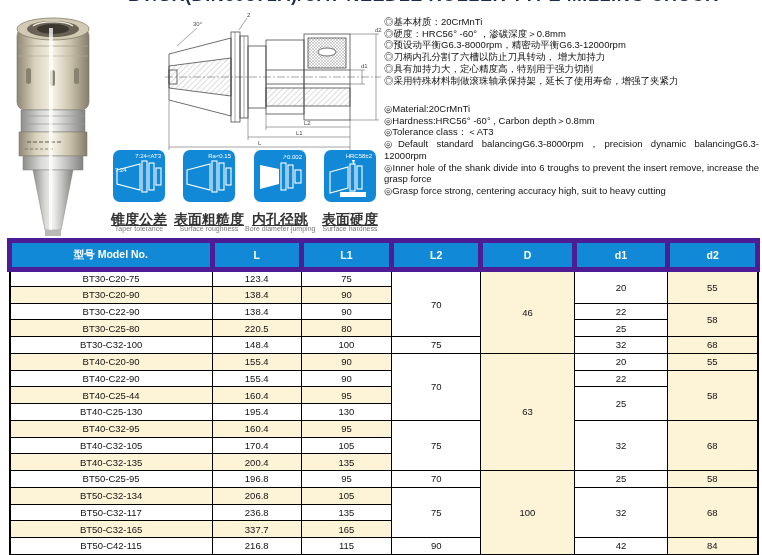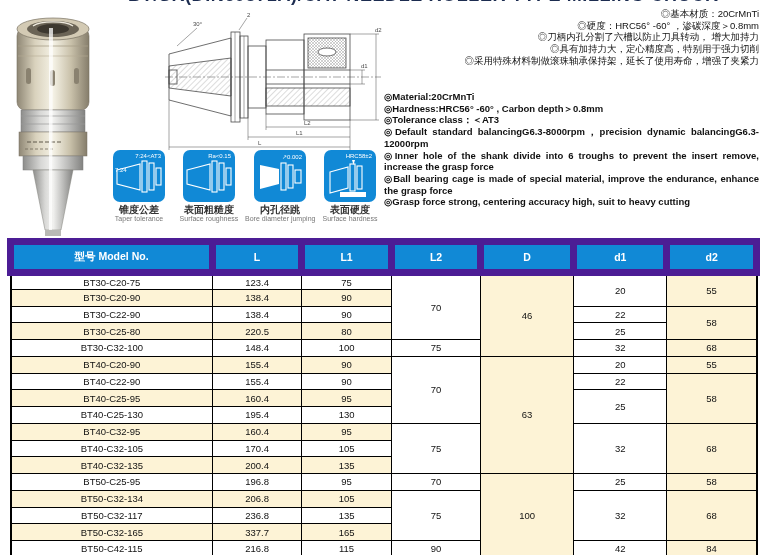--- a/index.html
+++ b/index.html
@@ -13,34 +13,34 @@
   
   .photo{position:absolute;left:3px;top:12px;width:100px;height:224px;}
   .drawing{position:absolute;left:163px;top:10px;width:224px;height:142px;}
 
   
   .badge{position:absolute;top:150px;width:70px;text-align:center;}
   .badge-square{position:relative;margin:0 auto;width:52px;height:52px;background:#1189d6;
                 border-radius:7px;}
   .badge-top-label{position:absolute;top:3px;right:4px;font-size:6px;color:#fff;white-space:nowrap;}
   .badge-left-label{position:absolute;top:17px;left:2px;font-size:6px;color:#fff;}
-  .badge-cn{margin-top:3px;font-size:10px;font-weight:700;color:#333;line-height:9px;}
+  .badge-cn{margin-top:13px;font-size:14px;font-weight:700;color:#333;line-height:9px;text-decoration:underline;}
   .badge-en{font-size:7px;color:#777;line-height:9px;white-space:nowrap;}
 
   
   .features{position:absolute;left:384px;width:375px;margin:0;padding:0;list-style:none;
             font-size:9.5px;line-height:11.7px;color:#111;}
-  .features-cn{top:8px;text-align:right;}
-  .features-en{top:91px;text-align:justify;font-weight:bold;}
+  .features-cn{top:16px;}
+  .features-en{top:103px;text-align:justify;}
 
   
   .spec-table{position:absolute;left:7px;top:238px;width:753px;border-collapse:collapse;
               table-layout:fixed;border:2px solid #000;}
   .spec-table th{background:#1189d6;color:#fff;font-size:10.5px;font-weight:700;
-                 border:7px solid #4c1d95;height:24px;padding:0;}
+                 border:5px solid #4c1d95;height:24px;padding:0;}
   .spec-table td{border:1px solid #000;font-size:9.5px;text-align:center;padding:0;color:#111;
                  overflow:hidden;}
   .spec-table tbody tr{height:16.75px;}
   .cream{background:#fdf3d6;}
   .white{background:#ffffff;}
 
   svg text{font-family:"Liberation Sans",sans-serif;}
 </style>
 </head>
 <body>
@@ -206,31 +206,31 @@
       </svg>
       <span class="badge-top-label">HRC58±2</span>
     </div>
     <div class="badge-cn">表面硬度</div>
     <div class="badge-en">Surface hardness</div>
   </div>
 
   <ul class="features features-cn" id="feat-cn">
       <li>◎基本材质：20CrMnTi</li>
       <li>◎硬度：HRC56° -60° ，渗碳深度＞0.8mm</li>
+      <li>◎预设动平衡G6.3-8000rpm，精密动平衡G6.3-12000rpm</li>
       <li>◎刀柄内孔分割了六槽以防止刀具转动， 增大加持力</li>
       <li>◎具有加持力大，定心精度高，特别用于强力切削</li>
       <li>◎采用特殊材料制做滚珠轴承保持架，延长了使用寿命，增强了夹紧力</li>
     </ul>
   <ul class="features features-en" id="feat-en">
       <li>◎Material:20CrMnTi</li>
       <li>◎Hardness:HRC56° -60° , Carbon depth＞0.8mm</li>
       <li>◎Tolerance class：＜AT3</li>
       <li>◎Default standard balancingG6.3-8000rpm，precision dynamic balancingG6.3-12000rpm</li>
       <li>◎Inner hole of the shank divide into 6 troughs to prevent the insert remove, increase the grasp force</li>
-      <li>◎Ball bearing cage is made of special material, improve the endurance, enhance the grasp force</li>
       <li>◎Grasp force strong, centering accuracy high, suit to heavy cutting</li>
     </ul>
 
   <table class="spec-table" id="spec-table">
     <colgroup>
       <col style="width:27.1%">
         <col style="width:11.9%">
         <col style="width:12.1%">
       <col style="width:11.9%">
         <col style="width:12.5%">
@@ -294,21 +294,21 @@
           <td class="cream" rowspan="1">55</td>
         </tr>
         <tr>
           <td class="white">BT40-C22-90</td>
           <td class="white">155.4</td>
           <td class="white">90</td>
           <td class="white" rowspan="1">22</td>
           <td class="cream" rowspan="3">58</td>
         </tr>
         <tr>
-          <td class="cream">BT40-C25-95</td>
+          <td class="cream">BT40-C25-44</td>
           <td class="cream">160.4</td>
           <td class="cream">95</td>
           <td class="white" rowspan="2">25</td>
         </tr>
         <tr>
           <td class="white">BT40-C25-130</td>
           <td class="white">195.4</td>
           <td class="white">130</td>
         </tr>
         <tr>

